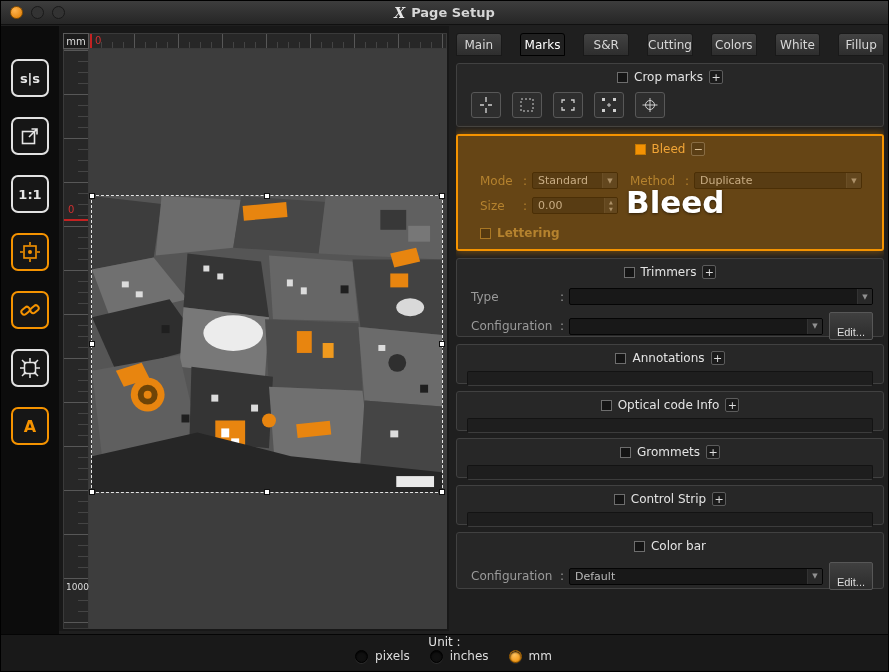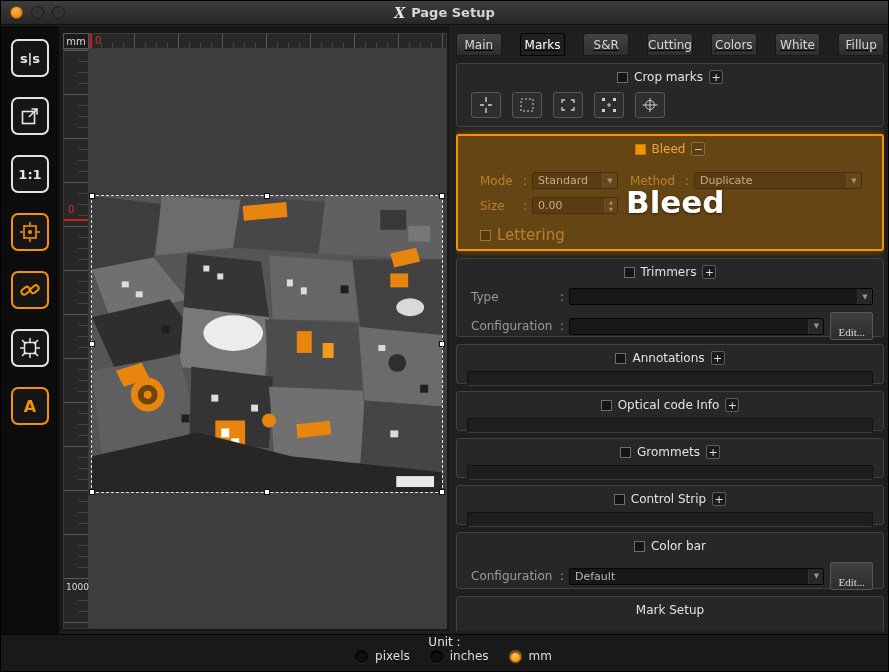--- a/index.html
+++ b/index.html
@@ -14,21 +14,21 @@
   .tl { width: 13px; height: 13px; border-radius: 50%; background: #333; border: 1px solid #191919; cursor: pointer; }
   .tl.close { background: radial-gradient(circle at 35% 30%, #ffb44f, #dd7a00); border-color: #8f5200; }
   .title-wrap { margin: 0 auto; display: flex; align-items: center; gap: 6px; }
   .xlogo { color: #e6e6e6; font-family: "DejaVu Serif", serif; font-style: italic; font-weight: bold; font-size: 14px; line-height: 14px; }
   .title { color: #d6d6d6; font-size: 13px; font-weight: bold; }
 
   
   .toolbar { position: absolute; left: 0; top: 25px; bottom: 37px; width: 58px; background: #0c0c0c; }
   .tool { position: absolute; left: 10px; width: 38px; height: 38px; border-radius: 7px;
     background: #161616; border: 2px solid #e2e2e2; display: flex; align-items: center; justify-content: center;
-    color: #e6e6e6; font-size: 13px; font-weight: bold; cursor: pointer; }
+    color: #e6e6e6; font-size: 13px; font-weight: bold; cursor: pointer; margin-top: 20px; }
   .tool.orange { border-color: #f59300; color: #f59300; }
   .tool svg { display: block; }
 
   
   .preview { position: absolute; left: 58px; top: 25px; width: 390px; height: 605px; background: #181818; }
   .corner { position: absolute; left: 4px; top: 7px; width: 26px; height: 16px; background: #1b1b1b;
     border: 1px solid #5a5a5a; color: #ddd; font-size: 10px; display: flex; align-items: center; justify-content: center; }
   .hruler { position: absolute; left: 30px; top: 7px; right: 2px; height: 16px; background: #272727;
     border: 1px solid #3a3a3a;
     background-image: repeating-linear-gradient(90deg, #575757 0 1px, transparent 1px 44px),
@@ -46,21 +46,21 @@
   .vmax { position: absolute; left: 2px; bottom: 36px; color: #dcdcdc; font-size: 9px; }
   .canvas { position: absolute; left: 30px; top: 23px; right: 2px; bottom: 2px; background: #3d3d3d; overflow: hidden; }
   .artwork { position: absolute; left: 2px; top: 146px; width: 352px; height: 298px;
     border: 1px dashed #e4e4e4; cursor: move; }
   .artwork svg { position: absolute; inset: 0; width: 100%; height: 100%; }
   .handle { position: absolute; width: 6px; height: 6px; background: #fff; border: 1px solid #111; transform: translate(-50%, -50%); z-index: 3; }
 
   
   .panel { position: absolute; left: 455px; top: 32px; width: 428px; height: 598px;
     display: flex; flex-direction: column; gap: 7px; overflow: hidden; }
-  .tabs { display: flex; gap: 18px; height: 23px; flex: none; text-decoration: underline; }
+  .tabs { display: flex; gap: 18px; height: 23px; flex: none; }
   .tab { flex: 1; display: flex; align-items: center; justify-content: center; font-size: 12px; color: #d8d8d8;
     background: linear-gradient(#424242, #2e2e2e); border: 1px solid #191919; border-radius: 3px 3px 0 0; cursor: pointer; }
   .tab.active { background: #202020; color: #fff; border-color: #000; }
 
   .group { position: relative; flex: none; background: #272727; border: 1px solid #414141; border-radius: 3px; padding: 3px 8px; }
   .sec-head { display: flex; align-items: center; justify-content: center; gap: 6px; height: 18px; margin-top: 1px; }
   .cb { width: 11px; height: 11px; background: #141414; border: 1px solid #6d6d6d; cursor: pointer; flex: none; }
   .cb.checked { background: #f59300; border-color: #b06d00; }
   .sec-label { font-size: 12px; color: #e3e3e3; }
   .sq-btn { width: 14px; height: 14px; background: #1b1b1b; border: 1px solid #5c5c5c; color: #ddd;
@@ -89,31 +89,31 @@
     display: flex; align-items: center; justify-content: center; background: #282828; cursor: pointer; }
   .w-mode { width: 86px; } .w-method { flex: 1; }
   .spin { width: 86px; height: 17px; background: #181818; border: 1px solid #050505; display: flex; border-radius: 2px; overflow: hidden; }
   .spin-text { flex: 1; padding: 1px 5px 0; font-size: 11px; color: #b8b8b8; }
   .spin-btns { width: 13px; display: flex; flex-direction: column; border-left: 1px solid #333; background: #282828; }
   .spin-btns span { flex: 1; font-size: 5px; color: #919191; display: flex; align-items: center; justify-content: center; cursor: pointer; }
   .bleed-big { position: absolute; left: 168px; top: 48px; z-index: 3; font-size: 31px; font-weight: bold;
     color: #fff; text-shadow: 0 1px 3px rgba(0,0,0,.55); letter-spacing: 0; }
   .lett-row { display: flex; align-items: center; gap: 6px; margin: 12px 0 0 14px; position: relative; z-index: 1; }
   .lett-row .cb { border-color: #8a6a30; }
-  .lett-label { font-size: 15px; color: #9c7c3e; }
+  .lett-label { font-size: 12px; color: #9c7c3e; font-weight: bold; }
 
   
   .g-trim { height: 79px; }
   .trow { display: flex; align-items: center; margin: 7px 2px 0 6px; }
   .tlabel { width: 84px; color: #9a9a9a; font-size: 12px; flex: none; }
   .tcolon { width: 14px; color: #9a9a9a; font-size: 12px; text-align: center; flex: none; }
   .trow .select { flex: 1; }
   .edit-btn { margin-left: 6px; height: 17px; padding: 13px 7px; font-size: 11px; color: #ddd;
     background: linear-gradient(#404040, #2c2c2c); border: 1px solid #575757; border-radius: 2px; cursor: pointer;
-    font-family: Liberation Serif, serif; flex: none; }
+    font-family: Liberation Sans, sans-serif; flex: none; }
 
   .g-small { height: 40px; }
   .empty-strip { height: 15px; margin: 4px 2px 0; background: #1e1e1e; border: 1px solid #131313; border-bottom-color: #3c3c3c; border-radius: 2px; }
 
   .g-colorbar { height: 57px; }
   .g-marksetup { height: 40px; }
 
   
   .footer { position: absolute; left: 0; right: 0; bottom: 0; height: 37px; background: #191919;
     border-top: 1px solid #050505; display: flex; align-items: center; padding: 0 13px; flex-direction: column; }
@@ -442,25 +442,20 @@
         <span class="tlabel">Configuration</span>
         <span class="tcolon">:</span>
         <div class="select">
           <span class="sel-text">Default</span>
           <span class="sel-btn">▼</span>
         </div>
         <button class="edit-btn">Edit...</button>
       </div>
     </div>
 
-    <div class="group g-marksetup">
-      <div class="sec-head">
-        <span class="sec-label">Mark Setup</span>
-      </div>
-    </div>
 
   </div>
 
   <div class="footer">
     <span class="unit-label">Unit :</span>
     <div class="radio-group">
       <div class="radio">
         <span class="rdot"></span>
         <span class="radio-label">pixels</span>
       </div>

